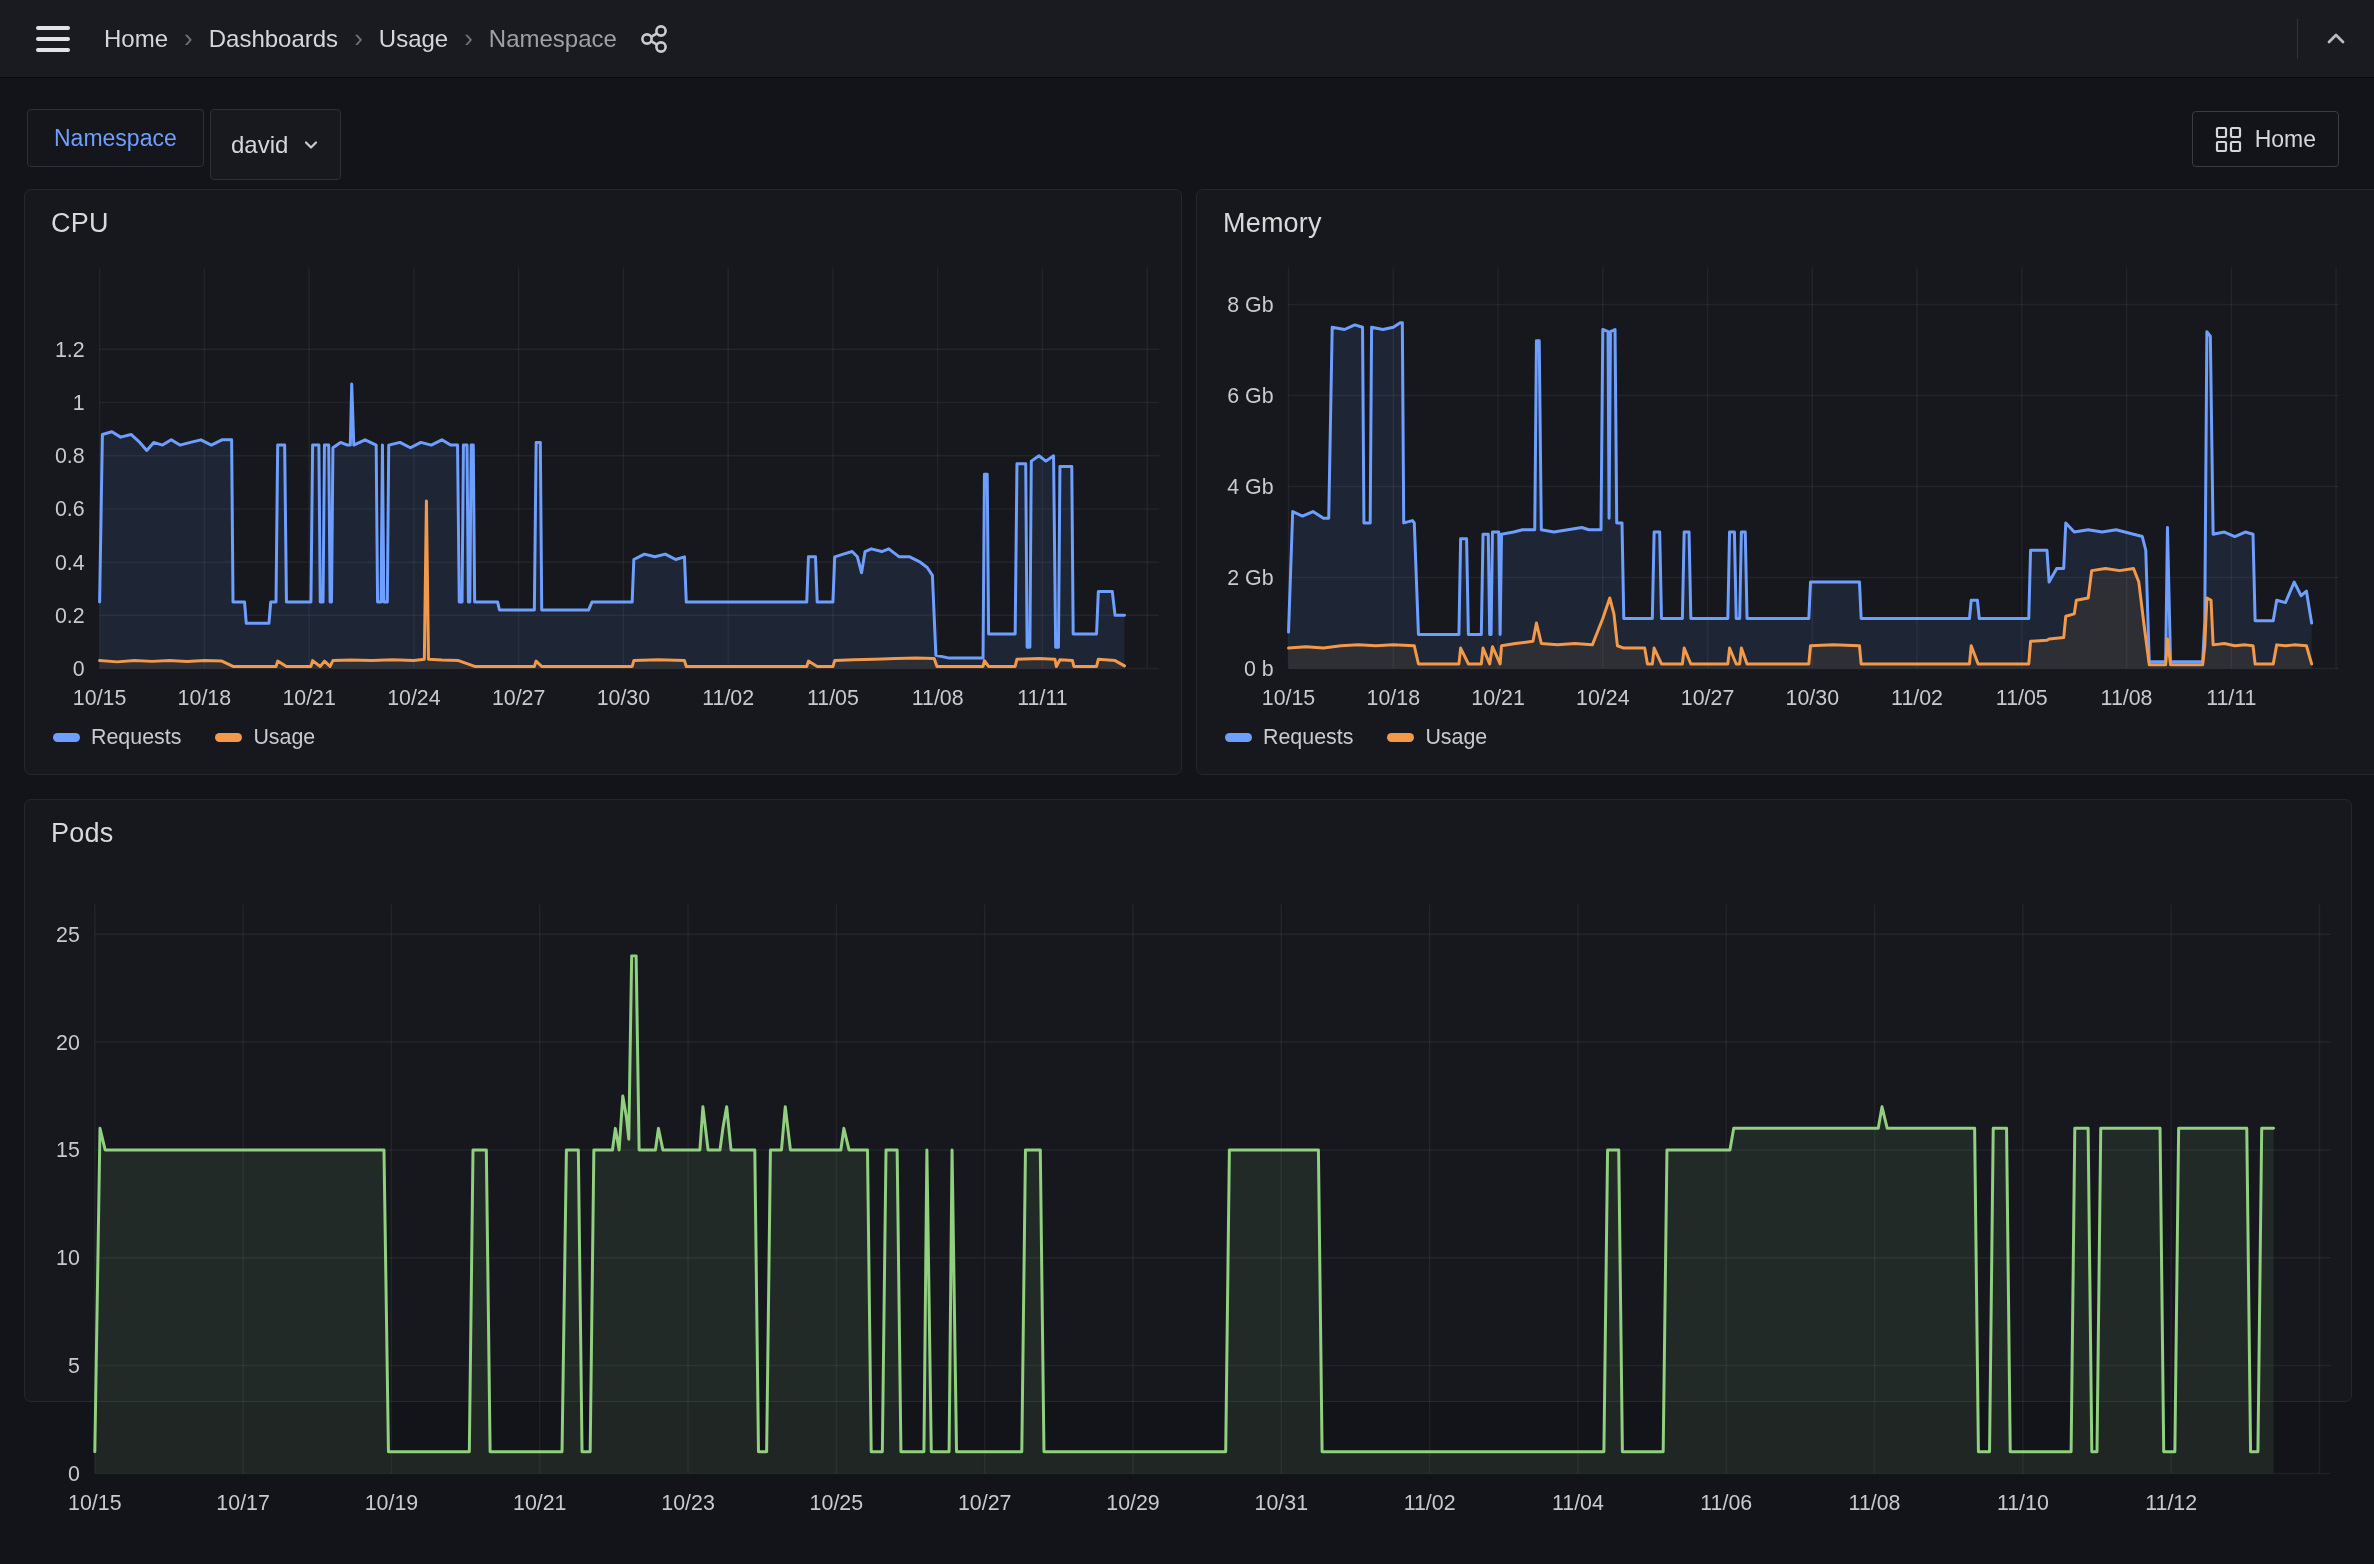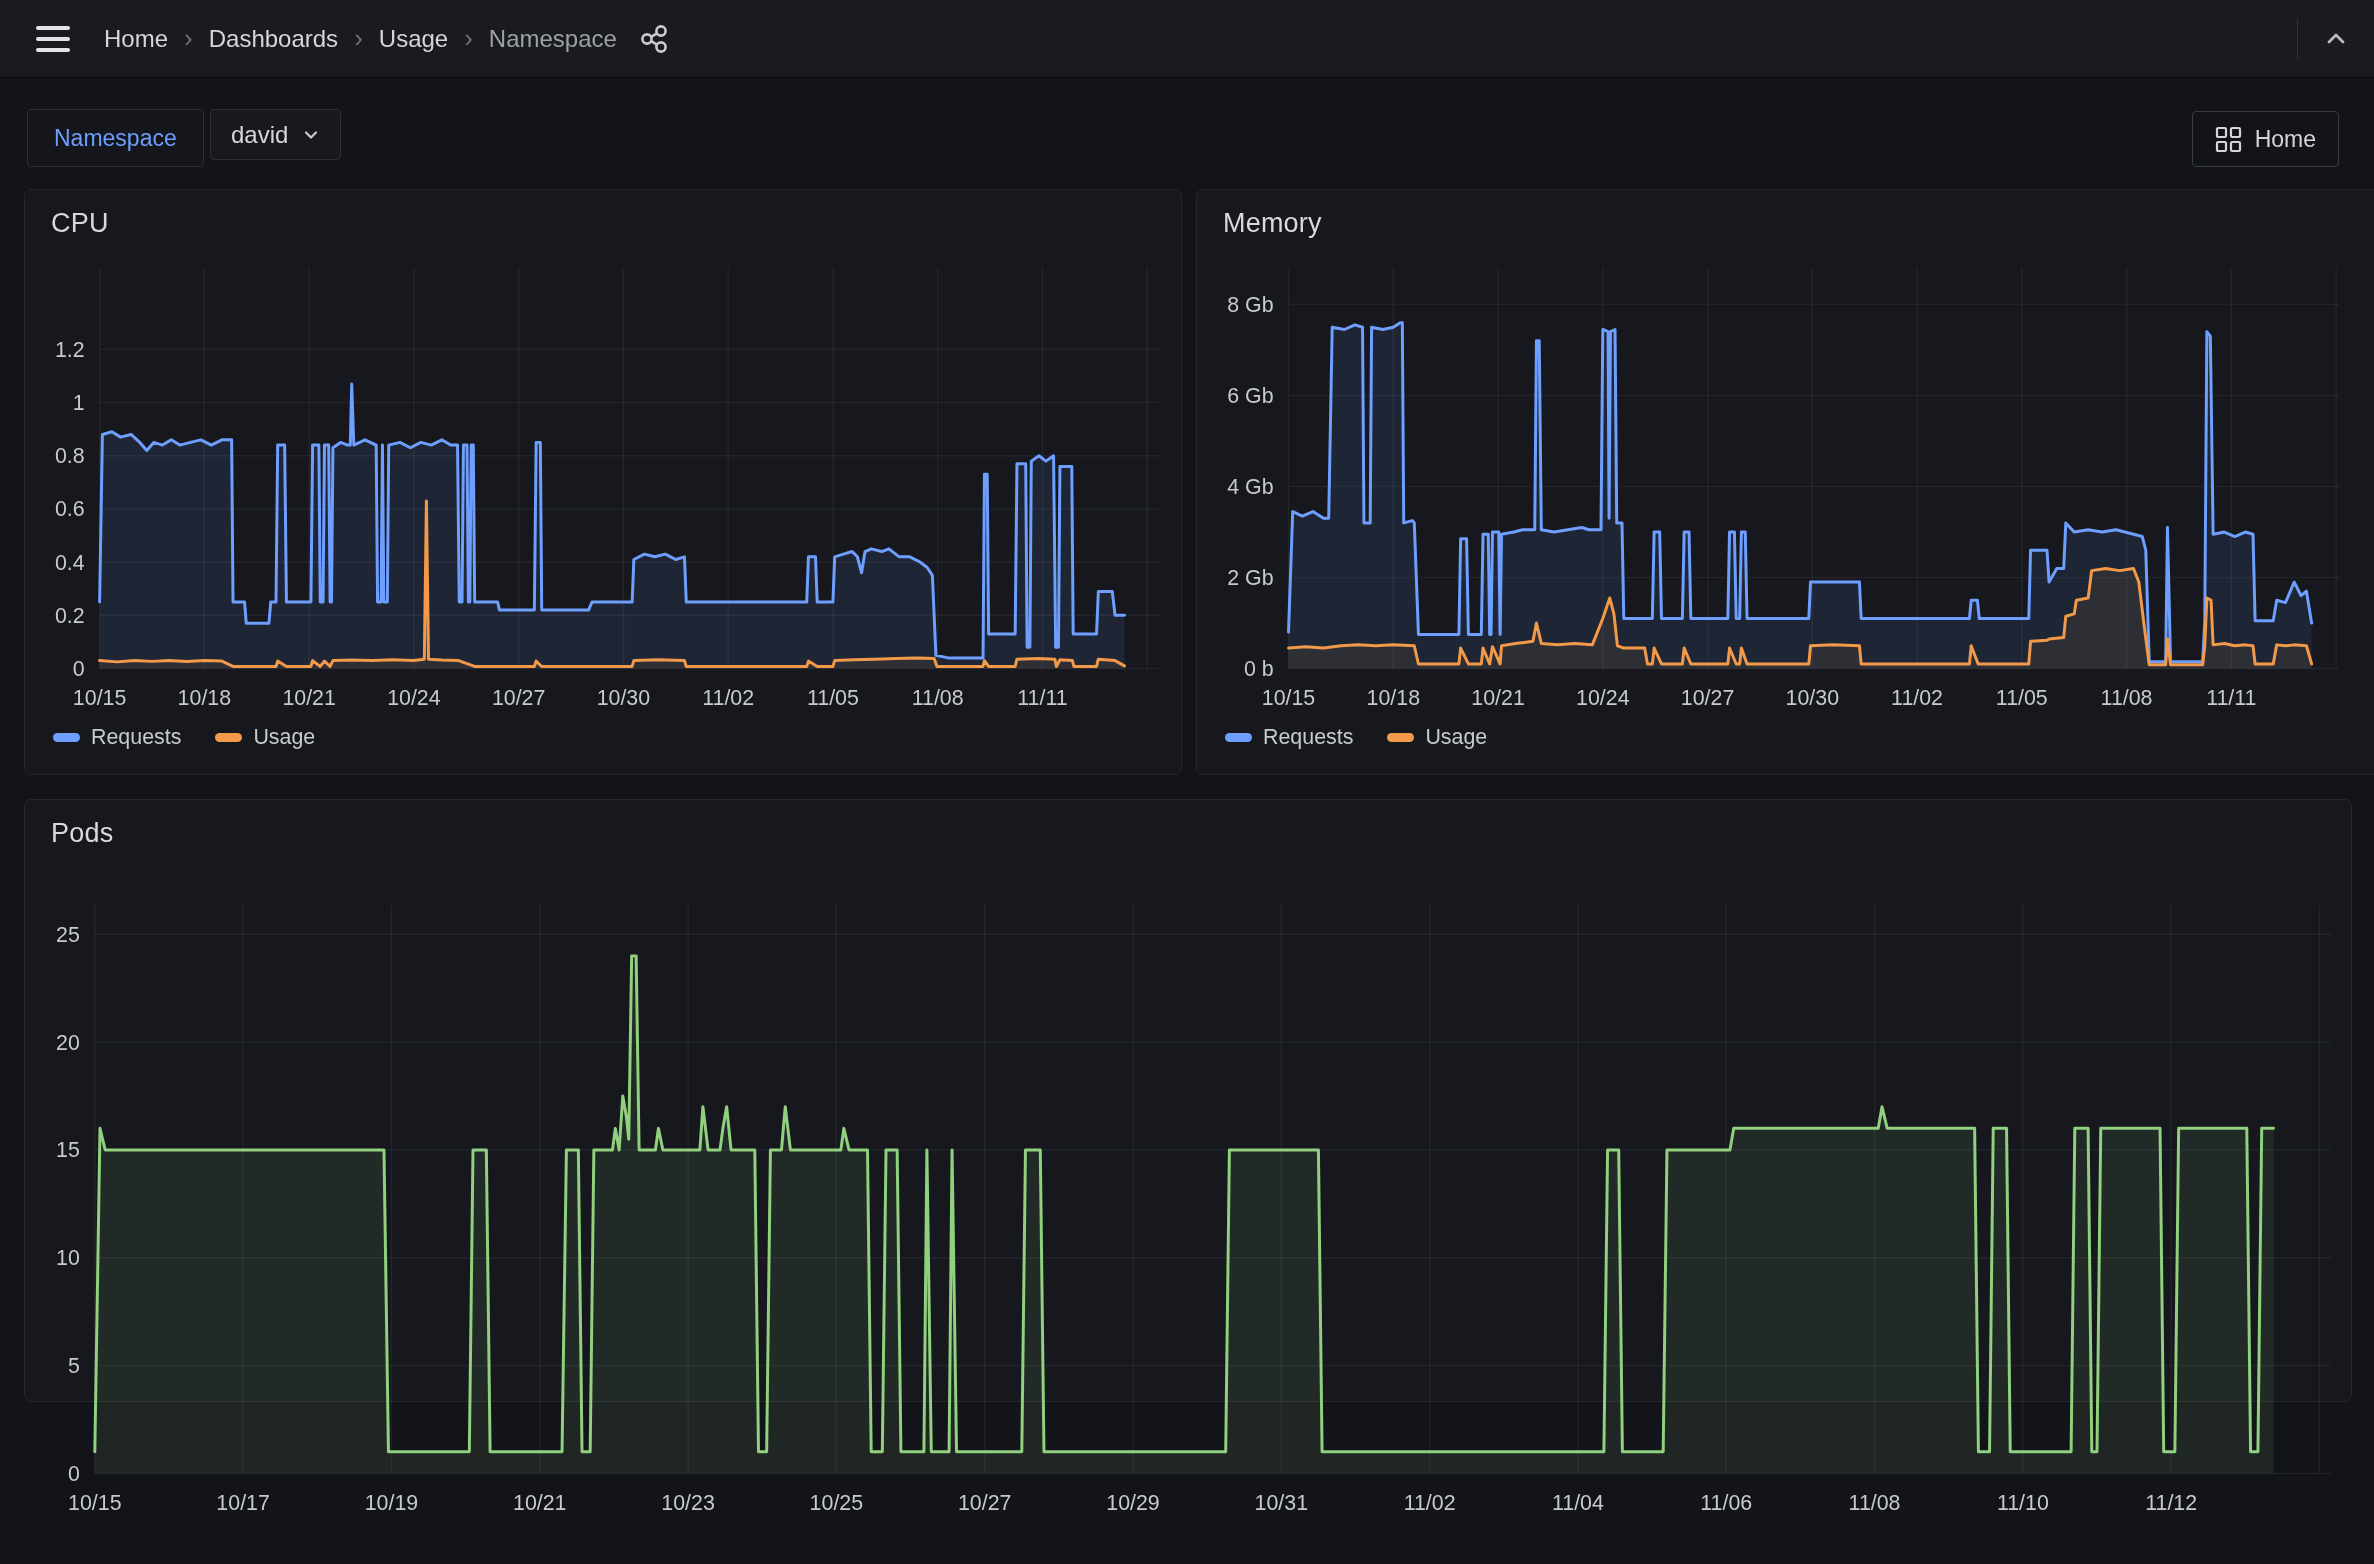--- a/index.html
+++ b/index.html
@@ -18,21 +18,21 @@
   .crumb-sep { color:#6E7077; margin:0 16px; font-size:26px; }
   .share-btn { margin-left:22px; display:flex; align-items:center; cursor:pointer; }
   .nav-right { margin-left:auto; display:flex; align-items:center; height:100%; }
   .nav-divider { width:1px; height:40px; background:#33343A; }
   .collapse-btn { width:76px; height:100%; display:flex; align-items:center; justify-content:center; cursor:pointer; }
 
   
   .var-chip { position:absolute; left:27px; top:109px; height:58px; padding:0 26px;
               display:flex; align-items:center; background:#14161B; border:1px solid #2E3037;
               border-radius:4px; color:#6E9FFF; font-size:23px; font-weight:500; }
-  .var-select { position:absolute; left:210px; top:109px; height:51px; padding:0 20px;
+  .var-select { position:absolute; left:210px; top:109px; height:71px; padding:0 20px;
                 display:flex; align-items:center; gap:14px; background:#17191E; border:1px solid #2E3037;
                 border-radius:4px; color:#D5D6DA; font-size:24px; cursor:pointer; }
   .home-btn { position:absolute; right:35px; top:111px; height:56px; padding:0 22px;
               display:flex; align-items:center; gap:13px; background:transparent; border:1px solid #3A3C44;
               border-radius:4px; color:#D5D6DA; font-size:23px; font-weight:500; cursor:pointer; }
 
   
   .panel { position:absolute; background:#16181D; border:1px solid #25272C; border-radius:7px; }
   .panel-title { position:absolute; left:26px; top:18px; font-size:27px; font-weight:500;
                  color:#D8D9DA; letter-spacing:0.2px; cursor:pointer; z-index:2; }

